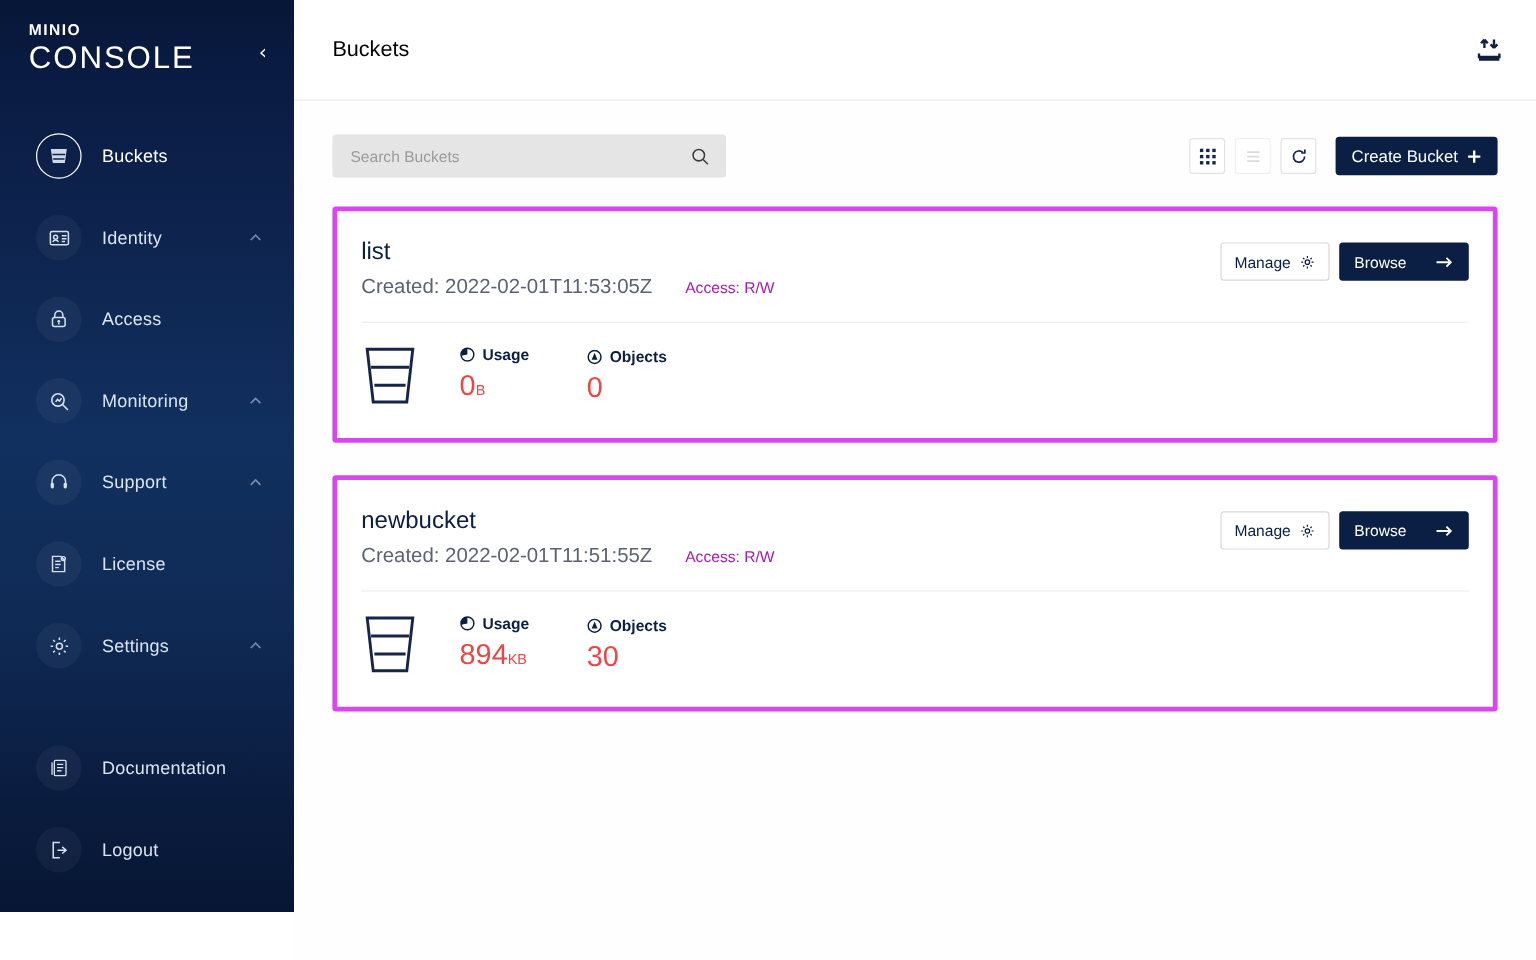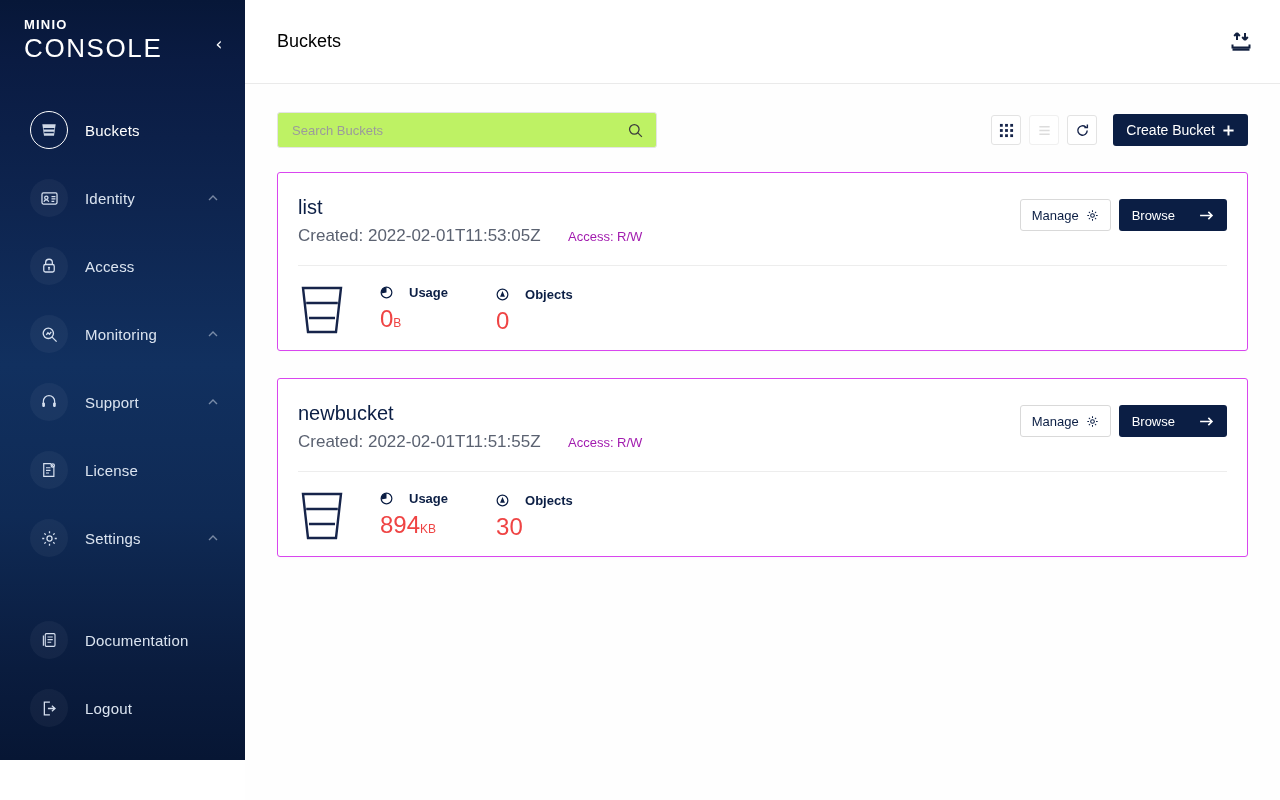--- a/index.html
+++ b/index.html
@@ -93,23 +93,23 @@
 
   .content {
     flex: 1 1 auto; padding: 28px 32px 0 32px;
     background: #fefefe; overflow: hidden;
   }
   .toolbar {
     display: flex; align-items: center; gap: 8px;
     margin-bottom: 24px;
   }
   .search-box {
-    width: 380px; height: 36px;
+    width: 328px; height: 36px;
     border: 1px solid #e4e4e4; border-radius: 3px;
-    background: #bef264;
+    background: #e5e5e5;
     display: flex; align-items: center;
     padding: 0 12px 0 14px;
   }
   .search-box input {
     flex: 1 1 auto; border: none; outline: none;
     font-size: 13px; color: #333;
     font-family: "Liberation Sans", sans-serif;
     background: transparent;
   }
   .search-box input::placeholder { color: #9b9b9b; }
@@ -129,24 +129,24 @@
     background: #0b1e44; color: #ffffff;
     border: none; border-radius: 3px;
     font-size: 14px; font-family: "Liberation Sans", sans-serif;
     display: flex; align-items: center; gap: 7px;
     cursor: pointer; margin-left: 8px;
   }
 
   
   .bucket-card {
     background: #ffffff;
-    border: 1px solid #d946ef;
+    border: 4px solid #d946ef;
     border-radius: 3px;
     margin-bottom: 27px;
-    padding: 22px 20px 12px 20px;
+    padding: 22px 20px 24px 20px;
     box-shadow: 0 1px 2px rgba(0,0,0,0.02);
   }
   .bucket-head { display: flex; align-items: flex-start; }
   .bucket-head-left { flex: 1 1 auto; }
   .bucket-name {
     font-size: 20px; color: #0b1e44; font-weight: 400;
     line-height: 24px; margin-bottom: 7px;
   }
   .bucket-meta { display: flex; align-items: center; }
   .bucket-created {
@@ -173,21 +173,21 @@
     height: 1px; background: #ededed;
     margin: 19px 0 0 0;
   }
   .bucket-stats {
     display: flex; align-items: center;
     padding-top: 16px;
   }
   .bucket-big-icon { width: 48px; flex: 0 0 48px; margin-right: 34px; }
   .stat { margin-right: 48px; }
   .stat-head {
-    display: flex; align-items: center; gap: 16px;
+    display: flex; align-items: center; gap: 6px;
     font-size: 13px; color: #0b1e44; font-weight: bold;
     margin-bottom: 6px;
   }
   .stat-value {
     font-size: 24px; color: #ef4444; font-weight: 400;
     line-height: 26px;
   }
   .stat-unit { font-size: 12px; font-weight: 400; }
 </style>
 </head>

